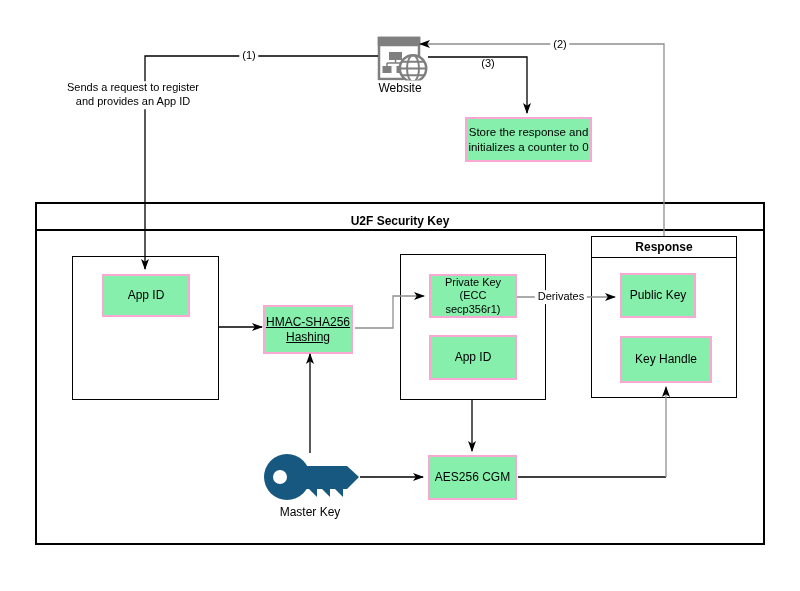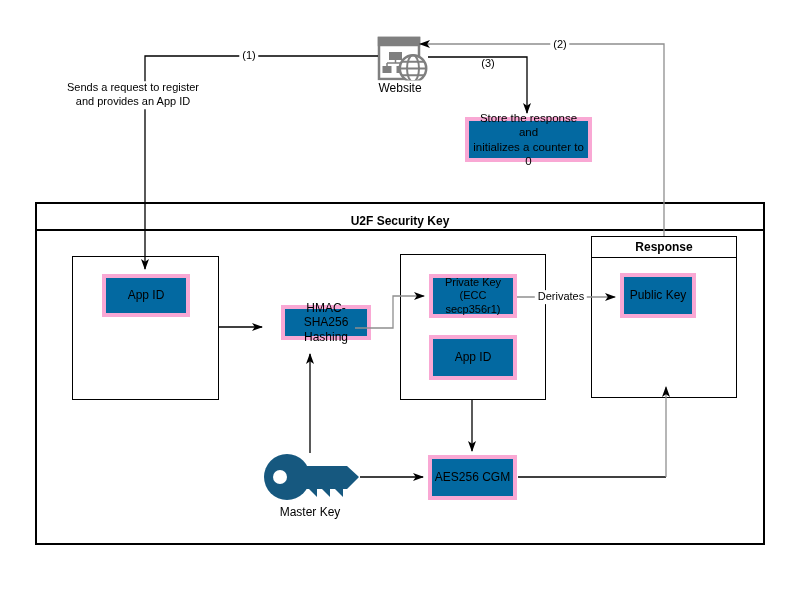--- a/index.html
+++ b/index.html
@@ -8,22 +8,22 @@
     width: 800px;
     height: 591px;
     background: #ffffff;
     font-family: "Liberation Sans", sans-serif;
     color: #000;
     overflow: hidden;
   }
   .box {
     position: absolute;
     box-sizing: border-box;
-    border: 4px solid #f9a8d4;
-    background: #0369a1;
+    border: 2px solid #f9a8d4;
+    background: #86efac;
     display: flex;
     align-items: center;
     justify-content: center;
     text-align: center;
     font-size: 12px;
     line-height: 1.22;
     white-space: pre-line;
     z-index: 1;
   }
   .group {
@@ -85,30 +85,31 @@
   <div class="group" style="left:591px; top:236px; width:146px; height:162px;">
     <div class="titlebar" style="height:21px;">Response</div>
   </div>
 
   <div class="box mid-small" style="left:465px; top:117px; width:127px; height:45px;">Store the response and
 initializes a counter to 0</div>
 
   <div class="box" style="left:102px; top:274px; width:88px; height:43px;">App ID</div>
 
 
-  <div class="box" style="left:281px; top:305px; width:90px; height:35px;">HMAC-SHA256
+  <div class="box" style="left:263px; top:305px; width:90px; height:49px;text-decoration:underline;">HMAC-SHA256
 Hashing</div>
 
   <div class="box small" style="left:429px; top:274px; width:88px; height:44px;">Private Key
 (ECC secp356r1)</div>
 
   <div class="box" style="left:429px; top:335px; width:88px; height:45px;">App ID</div>
 
   <div class="box" style="left:620px; top:273px; width:76px; height:45px;">Public Key</div>
 
+  <div class="box" style="left:620px; top:336px; width:92px; height:47px;">Key Handle</div>
 
   <div class="box" style="left:428px; top:455px; width:89px; height:45px;">AES256 CGM</div>
 
   <div class="icon-wrap" style="left:376px; top:35px;">
     <svg width="54" height="52" viewBox="0 0 54 52">
       <rect x="3" y="3" width="40" height="41" fill="#ffffff" stroke="#7f7f7f" stroke-width="2.5"></rect>
       <rect x="1.75" y="1.75" width="42.5" height="9.5" fill="#7f7f7f"></rect>
       <rect x="13" y="17" width="13" height="8" fill="#7f7f7f"></rect>
       <path d="M19.5,25 V28 M11,28 H25 M11,28 V31 M25,28 V31" stroke="#7f7f7f" stroke-width="1.5" fill="none"></path>
       <rect x="6.5" y="31" width="9" height="7" fill="#7f7f7f"></rect>

